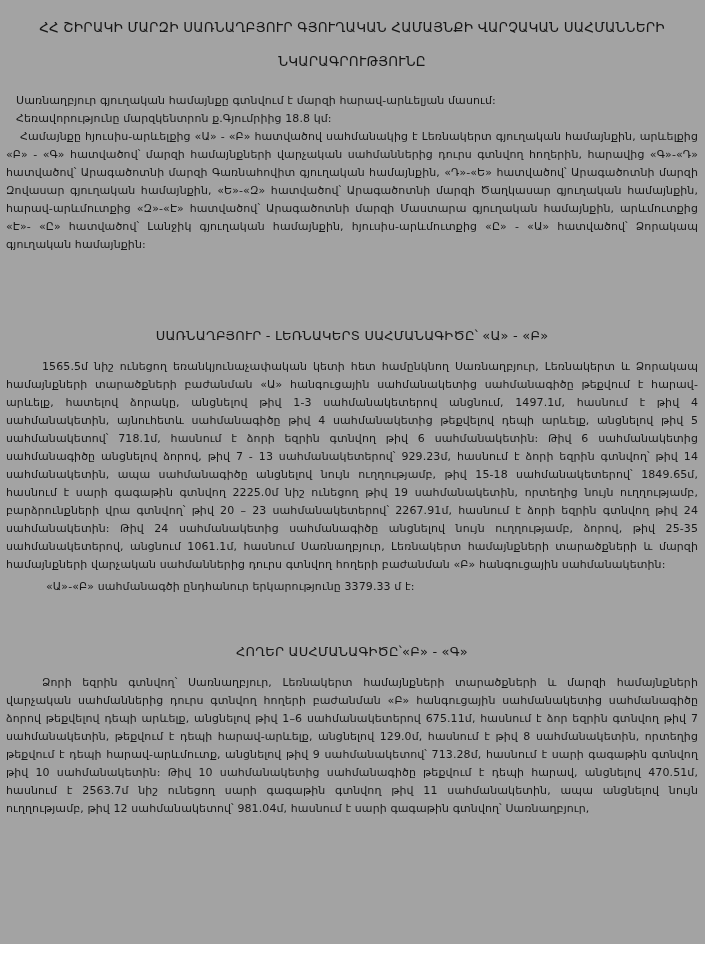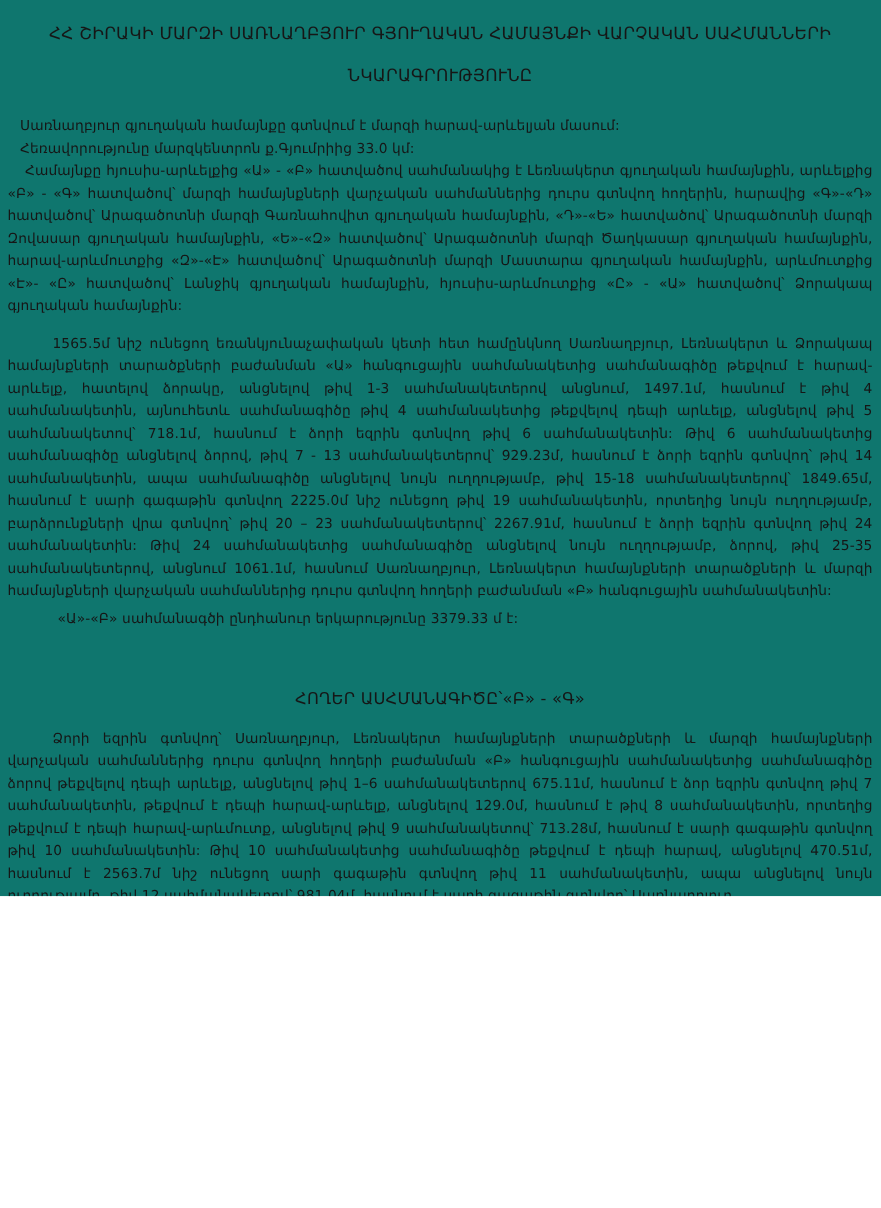--- a/index.html
+++ b/index.html
@@ -3,23 +3,23 @@
 <meta charset="utf-8">
 <style>
   html, body {
     margin: 0;
     padding: 0;
     background: #ffffff;
   }
   .page {
     position: relative;
     width: 705px;
-    height: 717px;
+    height: 944px;
     overflow: hidden;
-    background: #0f766e;
+    background: #a3a3a3;
     box-sizing: border-box;
     padding: 10px 7px 0 6px;
     font-family: "DejaVu Sans", "Liberation Sans", sans-serif;
     color: #161616;
     -webkit-font-smoothing: antialiased;
   }
   .doc-title {
     margin: 0 0 14px 0;
     text-align: center;
     font-size: 13.5px;
@@ -57,24 +57,25 @@
 
 <div class="page">
 
   <h1 class="doc-title">
     <span class="tline">ՀՀ ՇԻՐԱԿԻ ՄԱՐԶԻ ՍԱՌՆԱՂԲՅՈՒՐ ԳՅՈՒՂԱԿԱՆ ՀԱՄԱՅՆՔԻ ՎԱՐՉԱԿԱՆ ՍԱՀՄԱՆՆԵՐԻ</span>
     <span class="tline">ՆԿԱՐԱԳՐՈՒԹՅՈՒՆԸ</span>
   </h1>
 
   <p class="body indent-sm">Սառնաղբյուր գյուղական համայնքը գտնվում է մարզի հարավ-արևելյան մասում:</p>
 
-  <p class="body indent-sm">Հեռավորությունը մարզկենտրոն ք.Գյումրիից 33.0 կմ:</p>
+  <p class="body indent-sm">Հեռավորությունը մարզկենտրոն ք.Գյումրիից 18.8 կմ:</p>
 
   <p class="body indent-md">Համայնքը հյուսիս-արևելքից «Ա» - «Բ» հատվածով սահմանակից է Լեռնակերտ գյուղական համայնքին, արևելքից «Բ» - «Գ» հատվածով՝ մարզի համայնքների վարչական սահմաններից դուրս գտնվող հողերին, հարավից «Գ»-«Դ» հատվածով՝ Արագածոտնի մարզի Գառնահովիտ գյուղական համայնքին, «Դ»-«Ե» հատվածով՝ Արագածոտնի մարզի Զովասար գյուղական համայնքին, «Ե»-«Զ» հատվածով՝ Արագածոտնի մարզի Ծաղկասար գյուղական համայնքին, հարավ-արևմուտքից «Զ»-«Է» հատվածով՝ Արագածոտնի մարզի Մաստարա գյուղական համայնքին, արևմուտքից «Է»- «Ը» հատվածով՝ Լանջիկ գյուղական համայնքին, հյուսիս-արևմուտքից «Ը» - «Ա» հատվածով՝ Ձորակապ գյուղական համայնքին:</p>
 
+  <h2 class="sec-heading h1gap">ՍԱՌՆԱՂԲՅՈՒՐ - ԼԵՌՆԱԿԵՐՏ ՍԱՀՄԱՆԱԳԻԾԸ՝ «Ա» - «Բ»</h2>
 
   <p class="body indent-lg gap-after-heading">1565.5մ նիշ ունեցող եռանկյունաչափական կետի հետ համընկնող Սառնաղբյուր, Լեռնակերտ և Ձորակապ համայնքների տարածքների բաժանման «Ա» հանգուցային սահմանակետից սահմանագիծը թեքվում է հարավ-արևելք, հատելով ձորակը, անցնելով թիվ 1-3 սահմանակետերով անցնում, 1497.1մ, հասնում է թիվ 4 սահմանակետին, այնուհետև սահմանագիծը թիվ 4 սահմանակետից թեքվելով դեպի արևելք, անցնելով թիվ 5 սահմանակետով՝ 718.1մ, հասնում է ձորի եզրին գտնվող թիվ 6 սահմանակետին: Թիվ 6 սահմանակետից սահմանագիծը անցնելով ձորով, թիվ 7 - 13 սահմանակետերով՝ 929.23մ, հասնում է ձորի եզրին գտնվող՝ թիվ 14 սահմանակետին, ապա սահմանագիծը անցնելով նույն ուղղությամբ, թիվ 15-18 սահմանակետերով՝ 1849.65մ, հասնում է սարի գագաթին գտնվող 2225.0մ նիշ ունեցող թիվ 19 սահմանակետին, որտեղից նույն ուղղությամբ, բարձրունքների վրա գտնվող՝ թիվ 20 – 23 սահմանակետերով՝ 2267.91մ, հասնում է ձորի եզրին գտնվող թիվ 24 սահմանակետին: Թիվ 24 սահմանակետից  սահմանագիծը անցնելով նույն ուղղությամբ, ձորով, թիվ 25-35 սահմանակետերով, անցնում 1061.1մ, հասնում Սառնաղբյուր, Լեռնակերտ համայնքների տարածքների և մարզի համայնքների վարչական սահմաններից դուրս գտնվող հողերի  բաժանման «Բ» հանգուցային սահմանակետին:</p>
 
   <p class="body indent-xl len-line">«Ա»-«Բ» սահմանագծի ընդհանուր երկարությունը 3379.33 մ է:</p>
 
   <h2 class="sec-heading h2gap">
     <span class="tline">ՀՈՂԵՐ ԱՍՀՄԱՆԱԳԻԾԸ՝«Բ» - «Գ»</span>
   </h2>
 
   <p class="body indent-lg gap-after-heading">Ձորի եզրին գտնվող՝ Սառնաղբյուր, Լեռնակերտ համայնքների տարածքների և մարզի համայնքների վարչական սահմաններից դուրս գտնվող հողերի  բաժանման «Բ» հանգուցային սահմանակետից  սահմանագիծը ձորով թեքվելով դեպի արևելք, անցնելով թիվ 1–6 սահմանակետերով 675.11մ, հասնում է ձոր եզրին գտնվող թիվ 7 սահմանակետին, թեքվում է դեպի հարավ-արևելք, անցնելով 129.0մ, հասնում է թիվ 8 սահմանակետին, որտեղից թեքվում է դեպի հարավ-արևմուտք, անցնելով թիվ 9 սահմանակետով՝ 713.28մ, հասնում է սարի գագաթին գտնվող թիվ 10 սահմանակետին: Թիվ 10 սահմանակետից սահմանագիծը թեքվում է դեպի հարավ, անցնելով 470.51մ, հասնում է 2563.7մ նիշ ունեցող սարի գագաթին գտնվող թիվ 11 սահմանակետին, ապա անցնելով նույն ուղղությամբ, թիվ 12 սահմանակետով՝ 981.04մ, հասնում է սարի գագաթին գտնվող՝ Սառնաղբյուր,</p>

